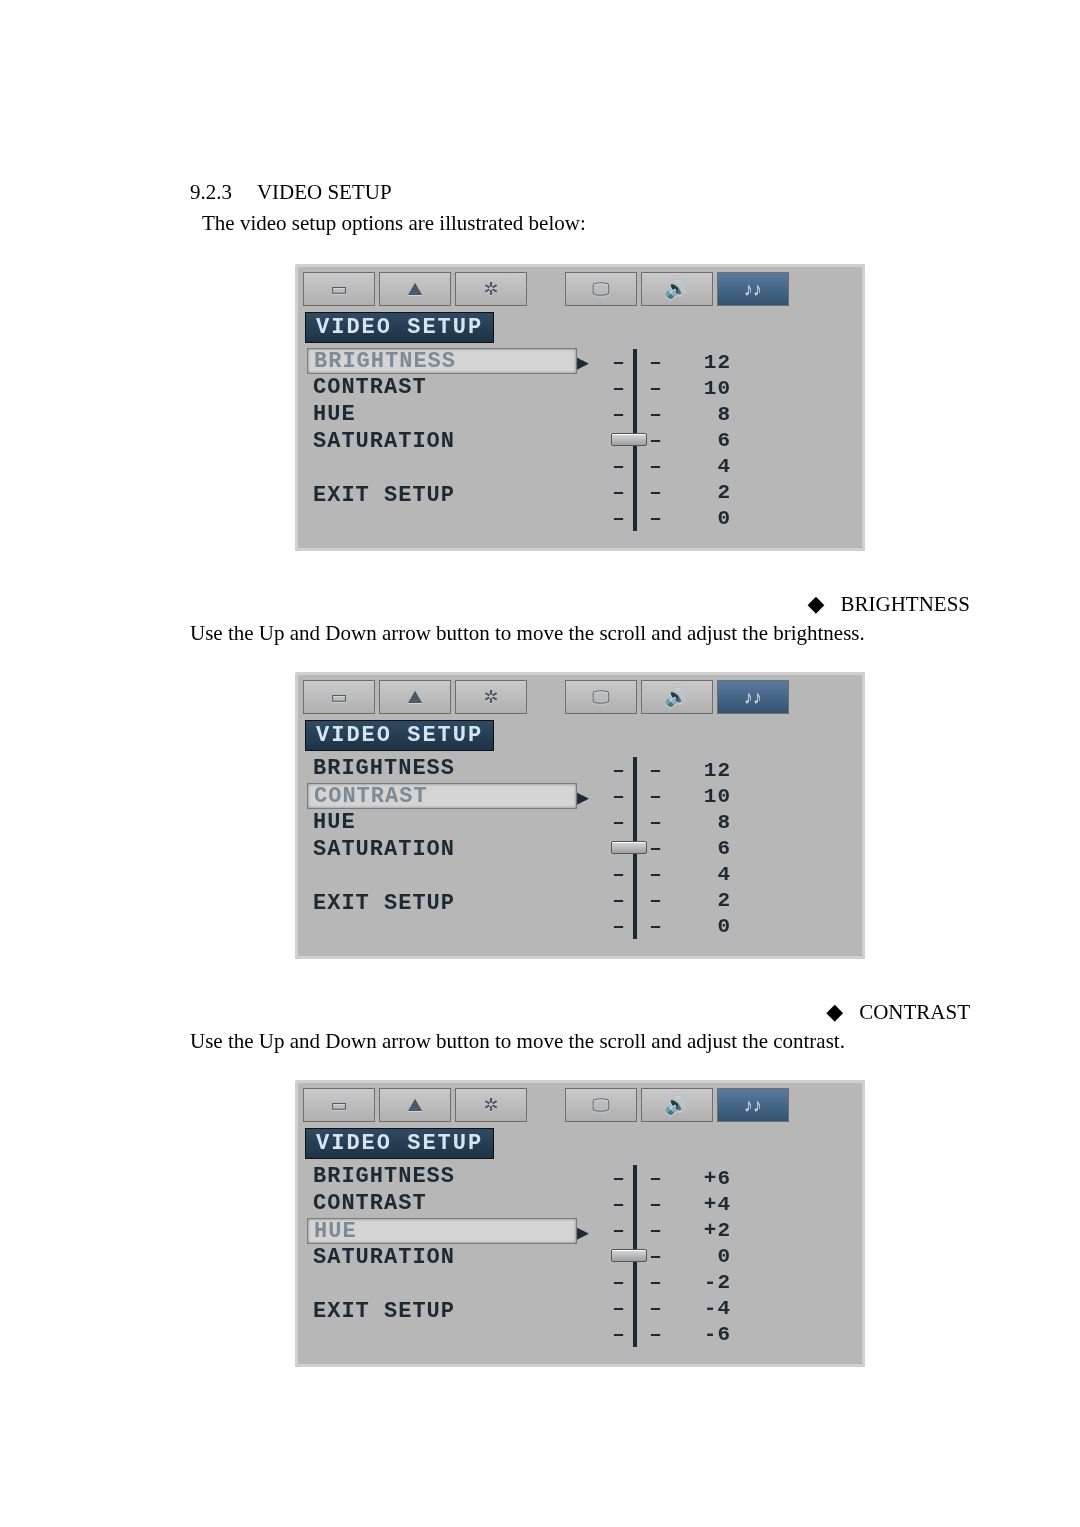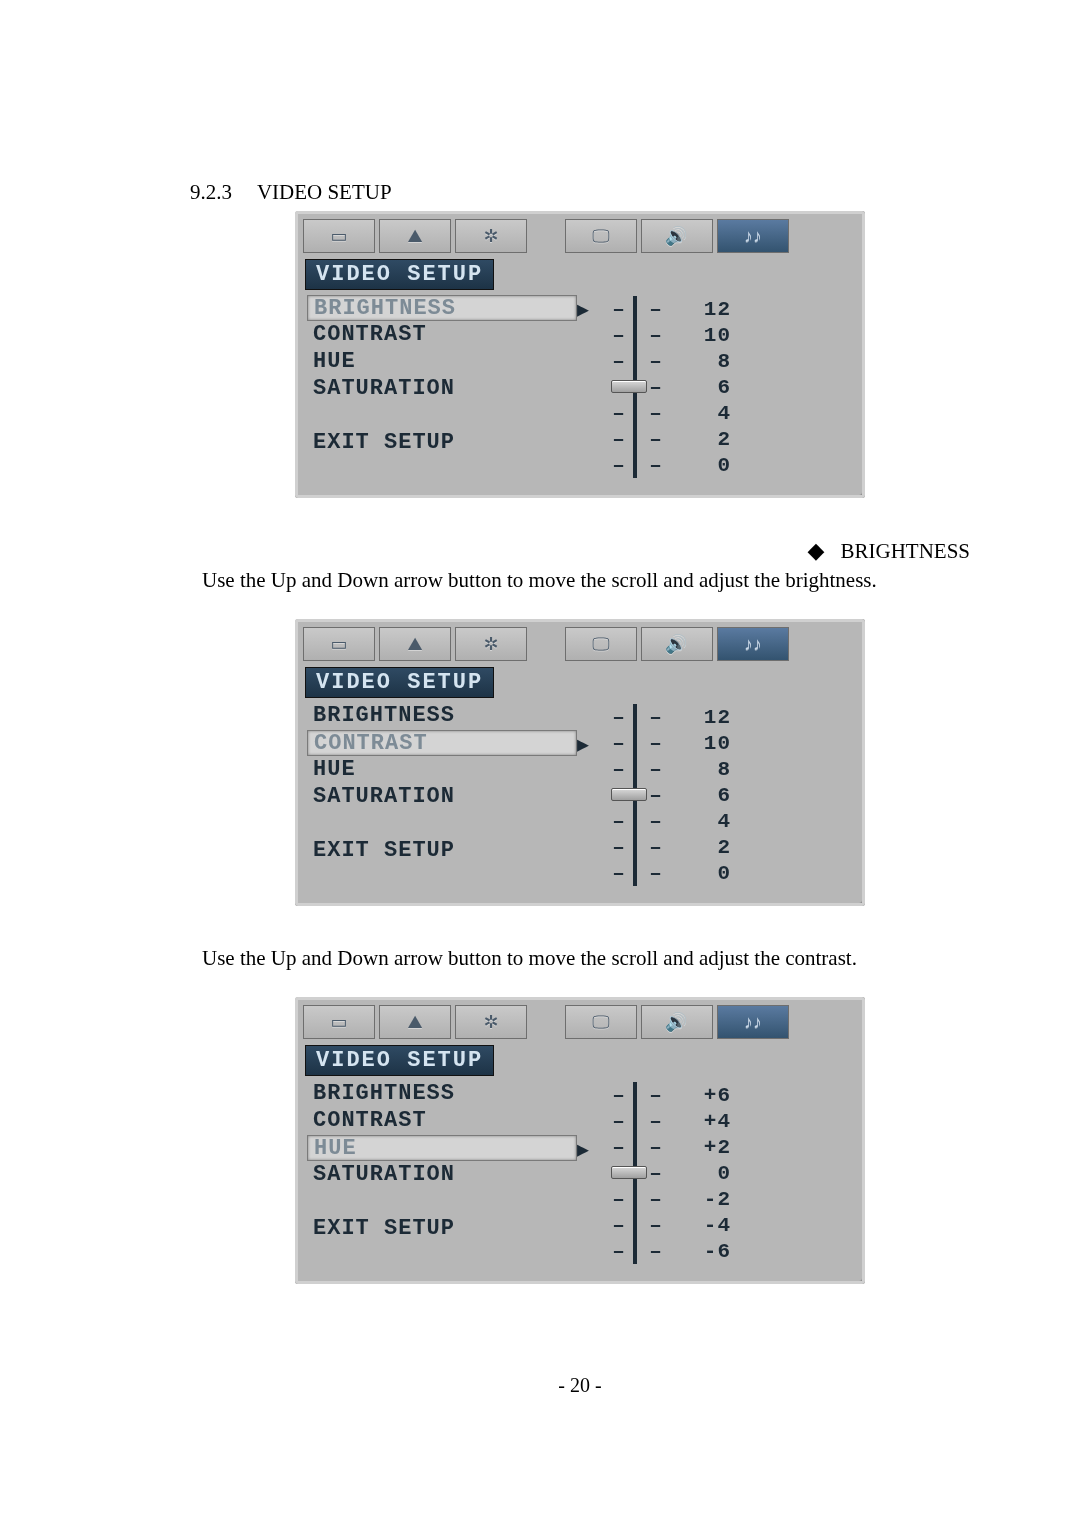--- a/index.html
+++ b/index.html
@@ -31,21 +31,20 @@
     margin-left: -14px;
     margin-bottom: 4px;
     text-align: right;
   }
   .bullet-row .diamond {
     font-size: 22px;
     margin-right: 16px;
   }
   .bullet-desc {
     font-size: 21px;
-    margin-left: 12px;
     margin-bottom: 26px;
   }
   .page-num {
     text-align: center;
     font-size: 20px;
     margin-top: 90px;
   }
 
   
   .osd-wrap {
@@ -183,20 +182,21 @@
 </style>
 </head>
 <body>
 
 <div class="page">
 
   <div class="section-heading">
     <span class="num">9.2.3</span>
     <span>VIDEO SETUP</span>
   </div>
+  <div class="intro">The video setup options are illustrated below:</div>
 
   <div id="content">
   <div class="osd-wrap">
     <div class="osd">
       <div class="tabs">
             <div class="tab">
               <span class="ico">▭</span>
             </div>
             <div class="tab">
               <span class="ico">⛰</span>
@@ -331,20 +331,21 @@
                 <div>–</div>
                 <div class="axis-cell"></div>
                 <div>–</div>
                 <div class="val-cell">0</div>
               </div>
     <div class="slider-handle" style="left:10px;top:86px"></div>
             </div>
       </div>
     </div>
   </div>
+      <div class="bullet-row"><span class="diamond">◆</span><span>CONTRAST</span></div>
       <div class="bullet-desc">Use the Up and Down arrow button to move the scroll and adjust the contrast.</div>
   <div class="osd-wrap">
     <div class="osd">
       <div class="tabs">
             <div class="tab">
               <span class="ico">▭</span>
             </div>
             <div class="tab">
               <span class="ico">⛰</span>
             </div>
@@ -406,14 +407,13 @@
                 <div>–</div>
                 <div class="val-cell">-6</div>
               </div>
     <div class="slider-handle" style="left:10px;top:86px"></div>
             </div>
       </div>
     </div>
   </div>
     </div>
 
-  <div class="page-num">- 20 -</div>
 </div>
 
 </body></html>

